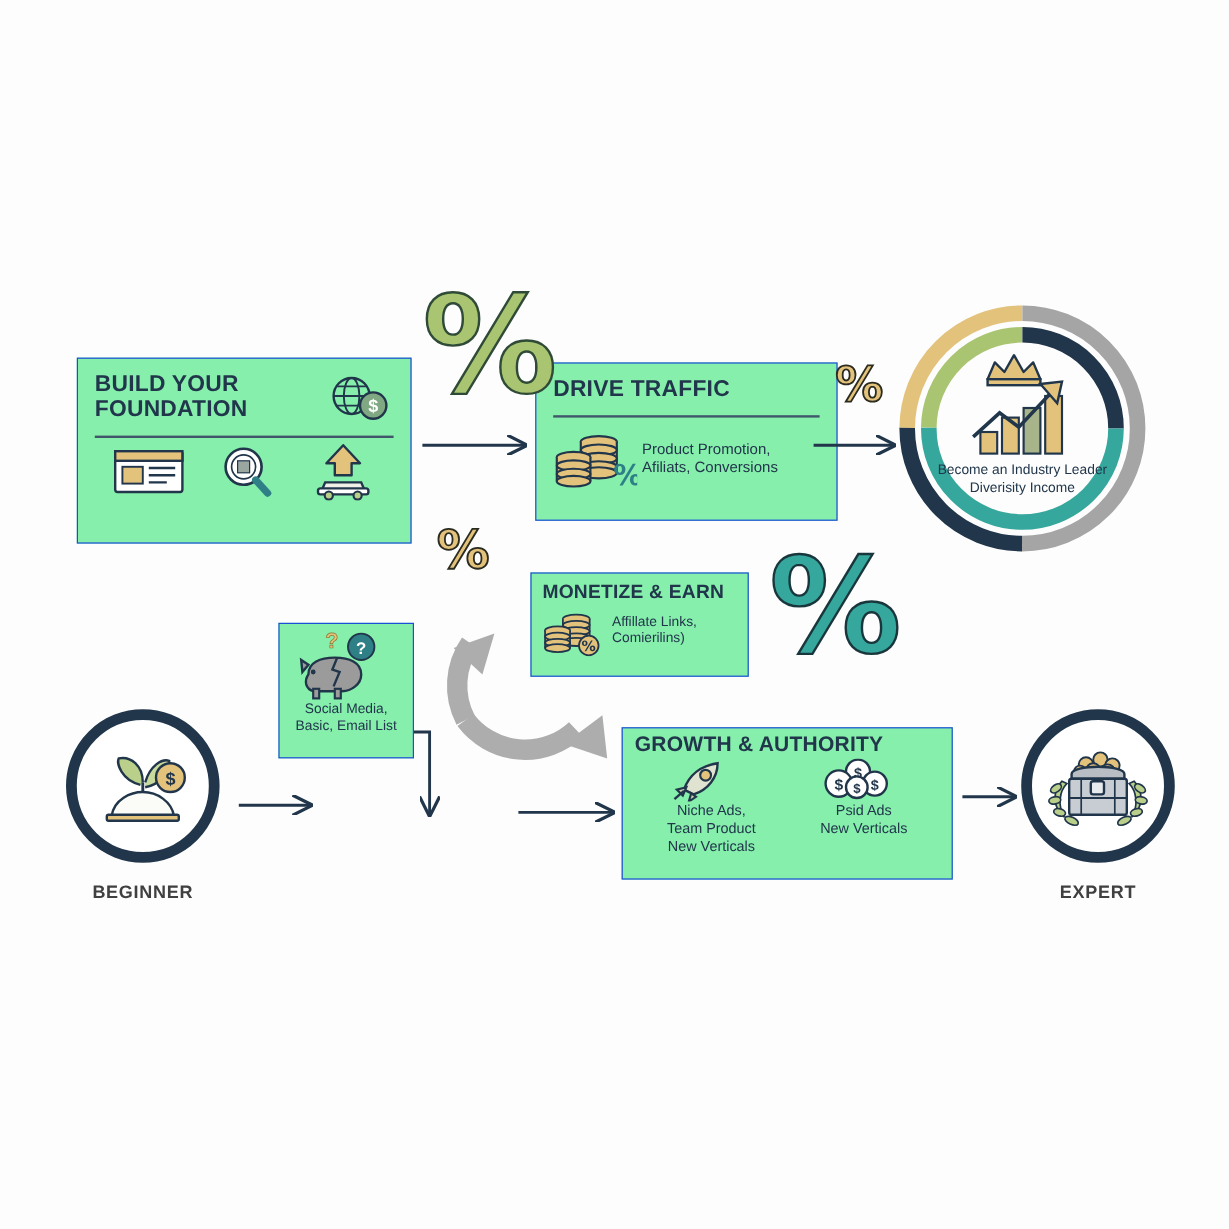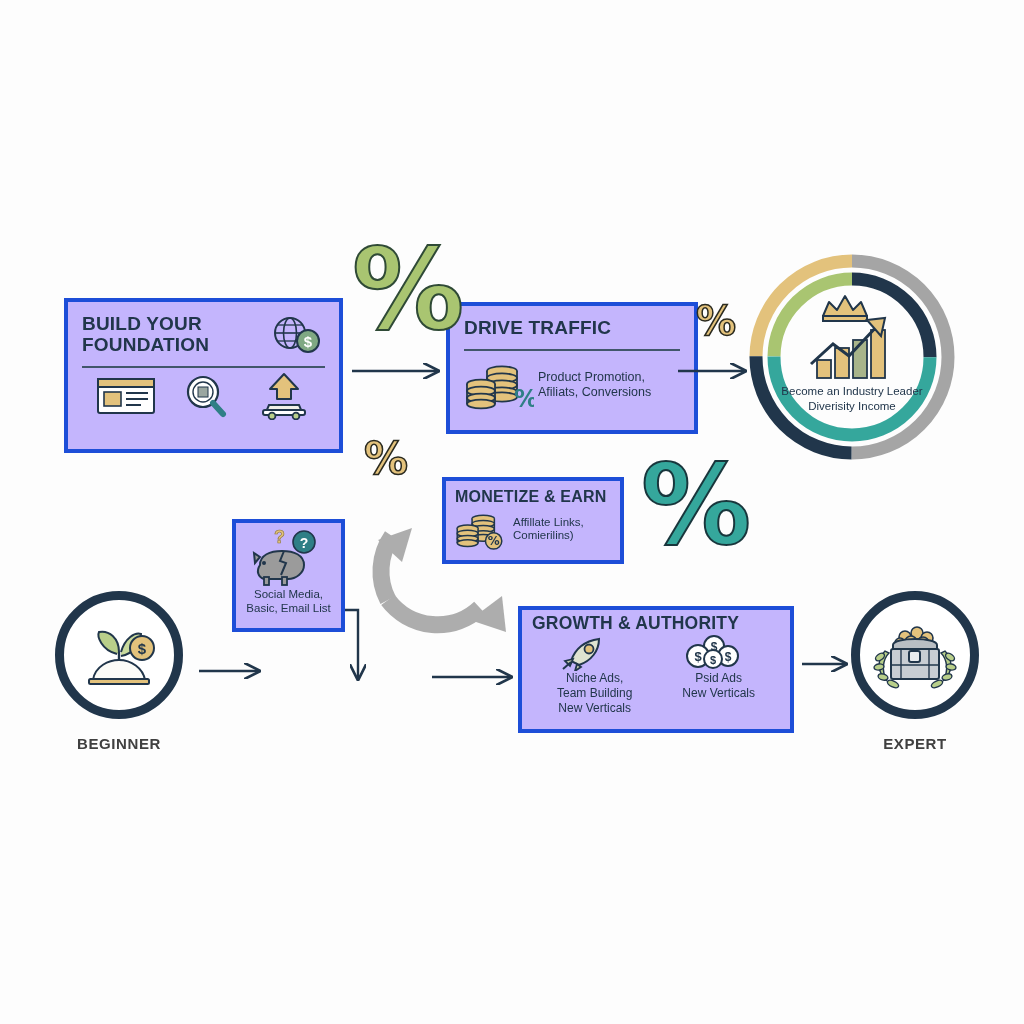--- a/index.html
+++ b/index.html
@@ -7,22 +7,22 @@
     width:1024px;height:1024px;
     background:#ffffff;
     font-family:"Liberation Sans", sans-serif;
     overflow:hidden;
   }
   #stage{position:relative;width:1024px;height:1024px;background:#fdfdfd;}
 
   
   .box{
     position:absolute;
-    background:#c4b5fd;
-    border:4px solid #1d4ed8;
+    background:#86efac;
+    border:1px solid #1d4ed8;
     box-sizing:border-box;
   }
   .box-title{
     font-weight:bold;
     color:#21364b;
     letter-spacing:.2px;
     line-height:1.08;
   }
   .rule{
     height:2px;background:#41566b;margin:6px 0 4px 0;
@@ -250,21 +250,21 @@
             <svg width="52" height="36" viewBox="0 0 52 36">
               <path d="M14 26 C18 14 28 6 42 4 C42 16 34 26 22 30 Z" fill="#dfe3d0" stroke="#21364b" stroke-width="2"></path>
               <circle cx="32" cy="14" r="4.5" fill="#e3c27c" stroke="#21364b" stroke-width="1.8"></circle>
               <path d="M16 24 L8 26 L13 31 Z" fill="#c9cfae" stroke="#21364b" stroke-width="1.8"></path>
               <path d="M20 29 L18 36 L24 32 Z" fill="#c9cfae" stroke="#21364b" stroke-width="1.8"></path>
               <line x1="6" y1="34" x2="14" y2="27" stroke="#21364b" stroke-width="2"></line>
             </svg>
           </span>
           <div class="cap" style="font-size:12px;line-height:1.25;">
             <div>Niche Ads,</div>
-            <div>Team Building</div>
+            <div>Team Product</div>
             <div>New Verticals</div>
           </div>
         </div>
         <div style="text-align:center;">
           <span>
             <svg width="62" height="36" viewBox="0 0 62 36">
               <circle cx="32" cy="11" r="10" fill="#fff" stroke="#21364b" stroke-width="2"></circle>
               <text x="32" y="16" font-size="12" font-weight="bold" fill="#21364b" text-anchor="middle" font-family="Liberation Sans, sans-serif">$</text>
               <circle cx="16" cy="21" r="11" fill="#fff" stroke="#21364b" stroke-width="2"></circle>
               <text x="16" y="26" font-size="13" font-weight="bold" fill="#21364b" text-anchor="middle" font-family="Liberation Sans, sans-serif">$</text>

